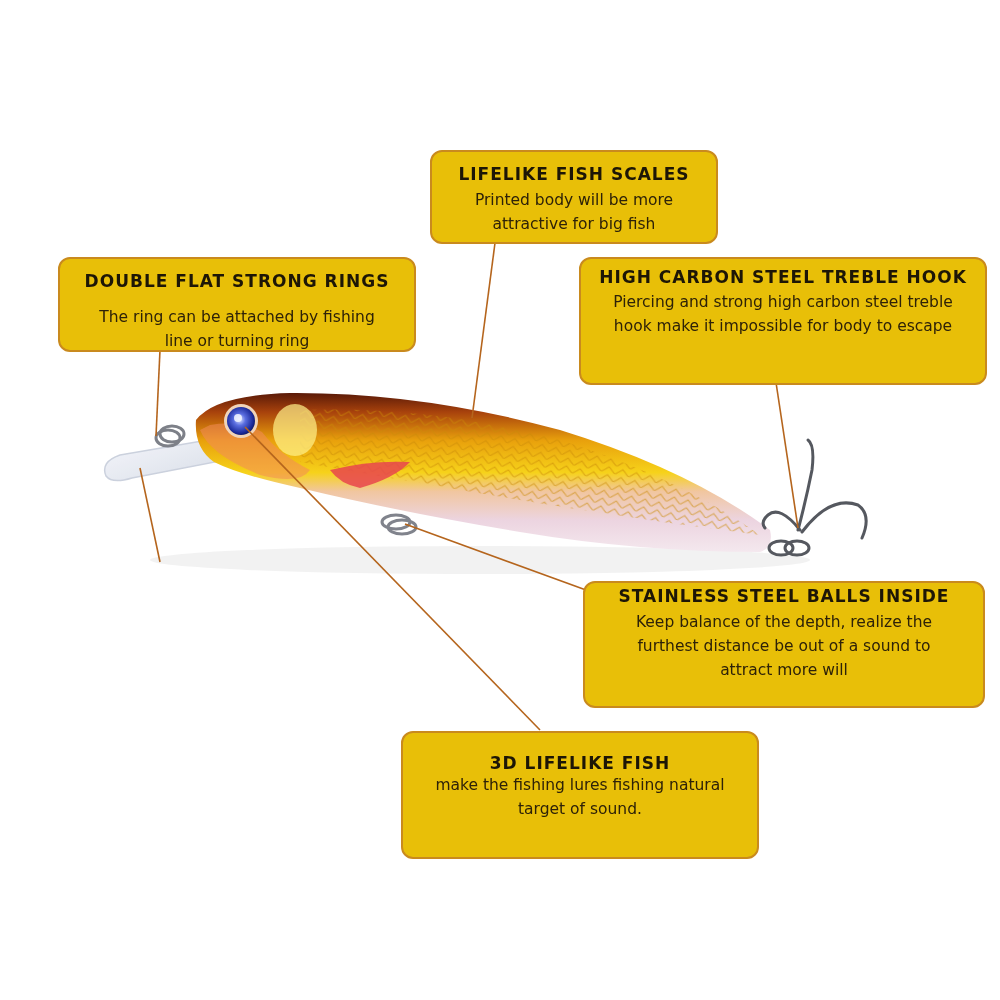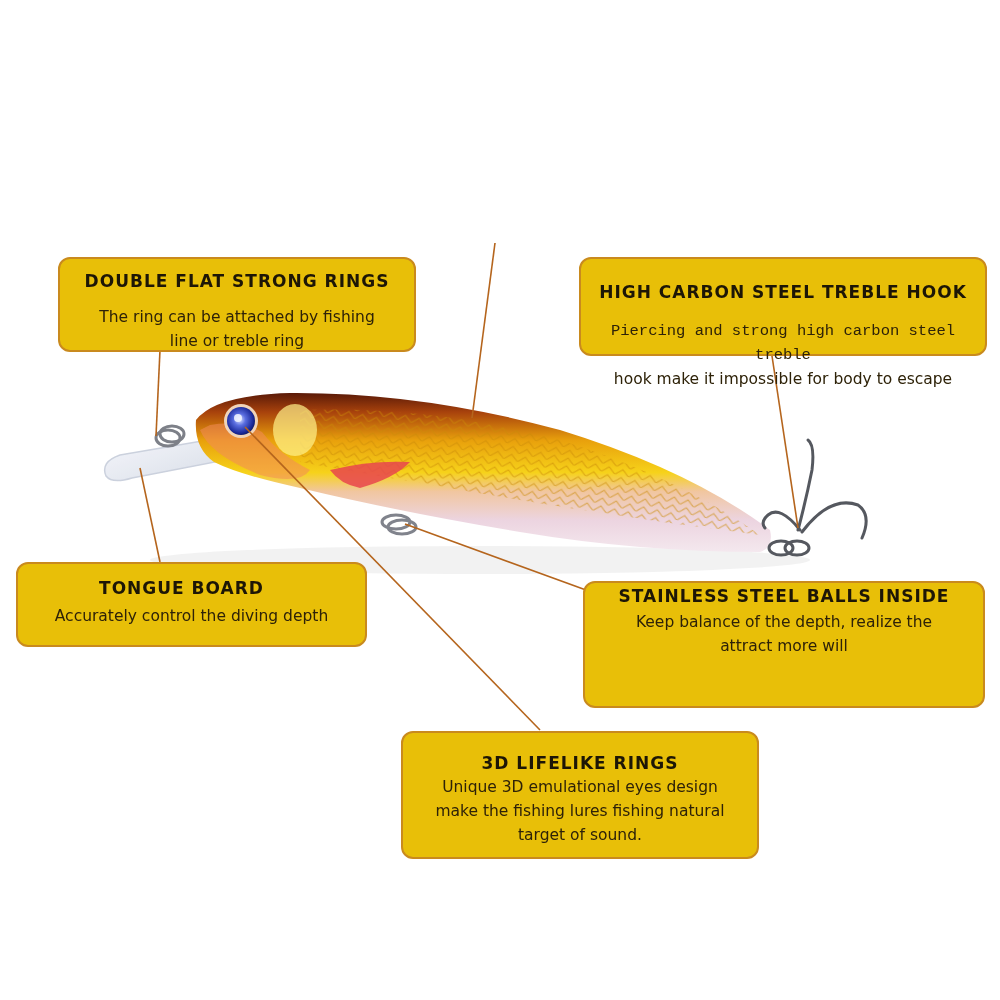--- a/index.html
+++ b/index.html
@@ -84,44 +84,45 @@
     <g stroke="#b5651d" stroke-width="1.6" fill="none">
       <line x1="495" y1="243" x2="472" y2="418"></line>
       <line x1="160" y1="350" x2="156" y2="436"></line>
       <line x1="772" y1="356" x2="798" y2="528"></line>
       <line x1="140" y1="468" x2="160" y2="562"></line>
       <line x1="405" y1="524" x2="586" y2="590"></line>
       <line x1="245" y1="427" x2="540" y2="730"></line>
     </g>
   </svg>
 
+  <div class="callout" style="left:430px; top:150px; width:288px; height:94px; padding-top:12px;">
+    <div class="title">LIFELIKE FISH SCALES</div>
+    <div class="desc" style="margin-top:4px;">Printed body will be more</div>
+    <div class="desc">attractive for big fish</div>
+  </div>
 
   <div class="callout" style="left:58px; top:257px; width:358px; height:95px; padding-top:12px;text-align:center;">
     <div class="title">DOUBLE FLAT STRONG RINGS</div>
     <div class="desc" style="margin-top:14px;">The ring can be attached by fishing</div>
-    <div class="desc">line or treble ring</div>
+    <div class="desc">line or turning ring</div>
   </div>
 
-  <div class="callout" style="left:579px; top:257px; width:408px; height:99px; padding-top:23px;">
+  <div class="callout" style="left:579px; top:257px; width:408px; height:128px; padding-top:8px;">
     <div class="title">HIGH CARBON STEEL TREBLE HOOK</div>
-    <div class="desc" style="margin-top:17px;font-family:Liberation Mono, monospace;">Piercing and strong high carbon steel treble</div>
+    <div class="desc" style="margin-top:3px;">Piercing and strong high carbon steel treble</div>
     <div class="desc">hook make it impossible for body to escape</div>
   </div>
 
-  <div class="callout" style="left:16px; top:562px; width:351px; height:85px; padding-top:14px;">
-    <div class="title" style="margin-left:-20px;">TONGUE BOARD</div>
-    <div class="desc" style="margin-top:6px;">Accurately control the diving depth</div>
-  </div>
 
   <div class="callout" style="left:583px; top:581px; width:402px; height:127px; padding-top:3px;">
     <div class="title">STAINLESS STEEL BALLS INSIDE</div>
     <div class="desc" style="margin-top:4px;">Keep balance of the depth, realize the</div>
+    <div class="desc">furthest distance be out of a sound to</div>
     <div class="desc">attract more will</div>
   </div>
 
   <div class="callout" style="left:401px; top:731px; width:358px; height:128px; padding-top:20px;">
-    <div class="title">3D LIFELIKE RINGS</div>
-    <div class="desc" style="margin-top:2px;">Unique 3D emulational eyes design</div>
+    <div class="title">3D LIFELIKE FISH</div>
     <div class="desc">make the fishing lures fishing natural</div>
     <div class="desc">target of sound.</div>
   </div>
 
 </div>
 
 </body></html>

